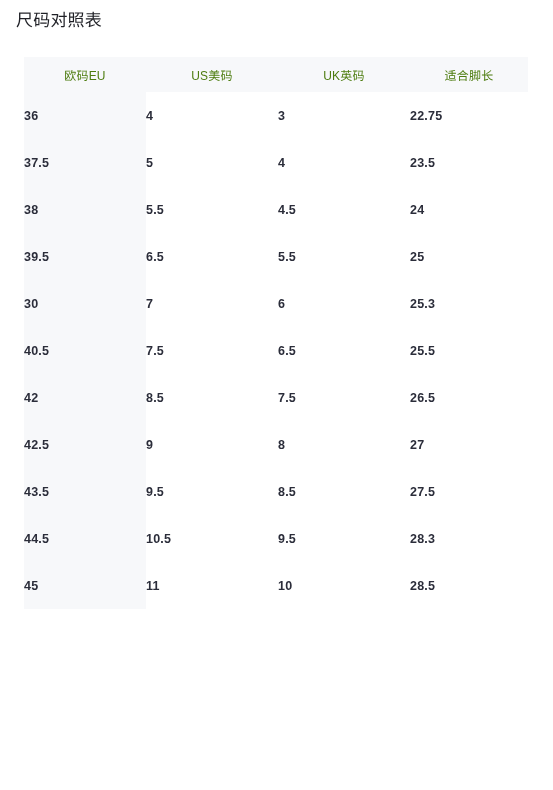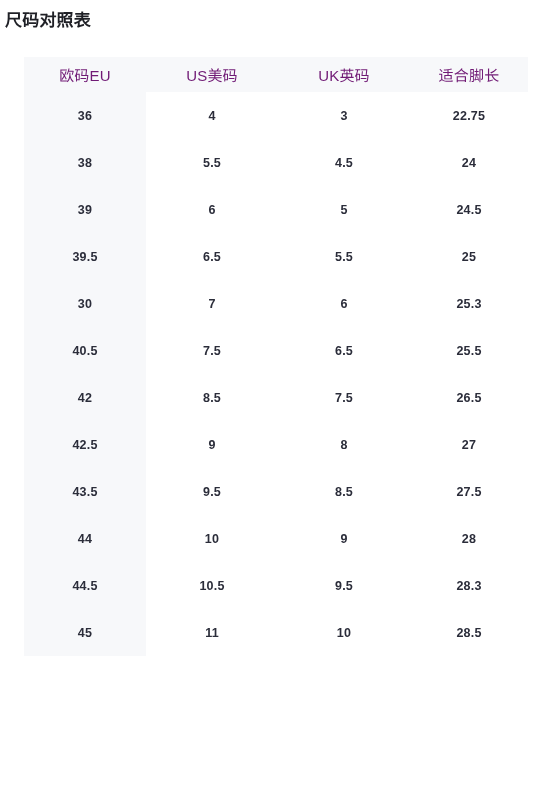--- a/index.html
+++ b/index.html
@@ -20,25 +20,25 @@
     position: relative;
     width: 553px;
     height: 790px;
     background: #ffffff;
     box-sizing: border-box;
   }
 
   
   .page-title {
     position: absolute;
-    left: 5px;
+    left: 16px;
     top: 9px;
     font-size: 17px;
     line-height: 24px;
-    font-weight: 700;
+    font-weight: 400;
     color: #1f2026;
     letter-spacing: 0.2px;
     white-space: nowrap;
   }
 
   
   .size-table-wrap {
     position: absolute;
     left: 24px;
     top: 57px;
@@ -58,38 +58,38 @@
   table.size-table col.c1 { width: 122px; }
   table.size-table col.c2 { width: 132px; }
   table.size-table col.c3 { width: 132px; }
   table.size-table col.c4 { width: 118px; }
 
   
   thead tr.head-row th {
     background: #f7f8fa;
     height: 35px;
     padding: 0;
-    font-size: 15px;
+    font-size: 12px;
     font-weight: 400;
-    color: #701a75;
+    color: #4d7c0f;
     text-align: center;
     vertical-align: middle;
     letter-spacing: 0.2px;
     white-space: nowrap;
     border: none;
   }
 
   
   tbody tr.data-row td {
     height: 47px;
     padding: 0;
     font-size: 12.5px;
     font-weight: bold;
     color: #2b2d3a;
-    text-align: center;
+    text-align: left;
     vertical-align: middle;
     letter-spacing: 0.2px;
     white-space: nowrap;
     background: #ffffff;
     border: none;
   }
 
   
   tbody tr.data-row td.col-eu,
   thead tr.head-row th.col-eu {
@@ -120,30 +120,30 @@
         </tr>
       </thead>
       <tbody id="table-body">
           <tr class="data-row">
             <td class="col-eu">36</td>
             <td>4</td>
             <td>3</td>
             <td>22.75</td>
           </tr>
           <tr class="data-row">
+            <td class="col-eu">37.5</td>
+            <td>5</td>
+            <td>4</td>
+            <td>23.5</td>
+          </tr>
+          <tr class="data-row">
             <td class="col-eu">38</td>
             <td>5.5</td>
             <td>4.5</td>
             <td>24</td>
-          </tr>
-          <tr class="data-row">
-            <td class="col-eu">39</td>
-            <td>6</td>
-            <td>5</td>
-            <td>24.5</td>
           </tr>
           <tr class="data-row">
             <td class="col-eu">39.5</td>
             <td>6.5</td>
             <td>5.5</td>
             <td>25</td>
           </tr>
           <tr class="data-row">
             <td class="col-eu">30</td>
             <td>7</td>
@@ -168,26 +168,20 @@
             <td>8</td>
             <td>27</td>
           </tr>
           <tr class="data-row">
             <td class="col-eu">43.5</td>
             <td>9.5</td>
             <td>8.5</td>
             <td>27.5</td>
           </tr>
           <tr class="data-row">
-            <td class="col-eu">44</td>
-            <td>10</td>
-            <td>9</td>
-            <td>28</td>
-          </tr>
-          <tr class="data-row">
             <td class="col-eu">44.5</td>
             <td>10.5</td>
             <td>9.5</td>
             <td>28.3</td>
           </tr>
           <tr class="data-row">
             <td class="col-eu">45</td>
             <td>11</td>
             <td>10</td>
             <td>28.5</td>

